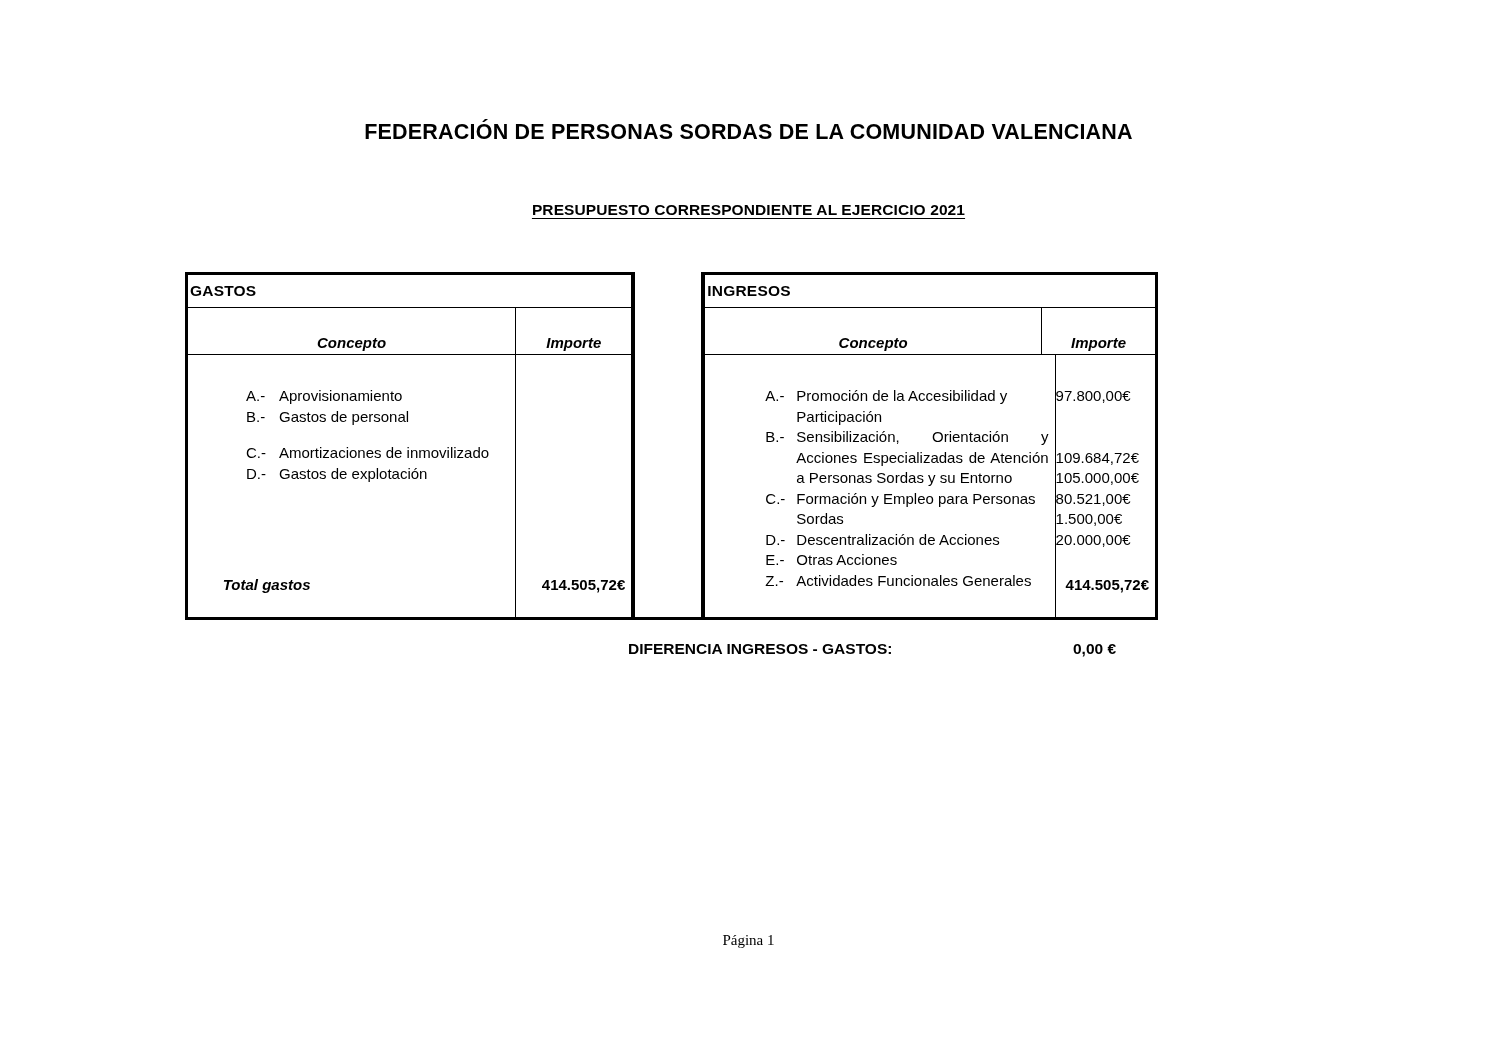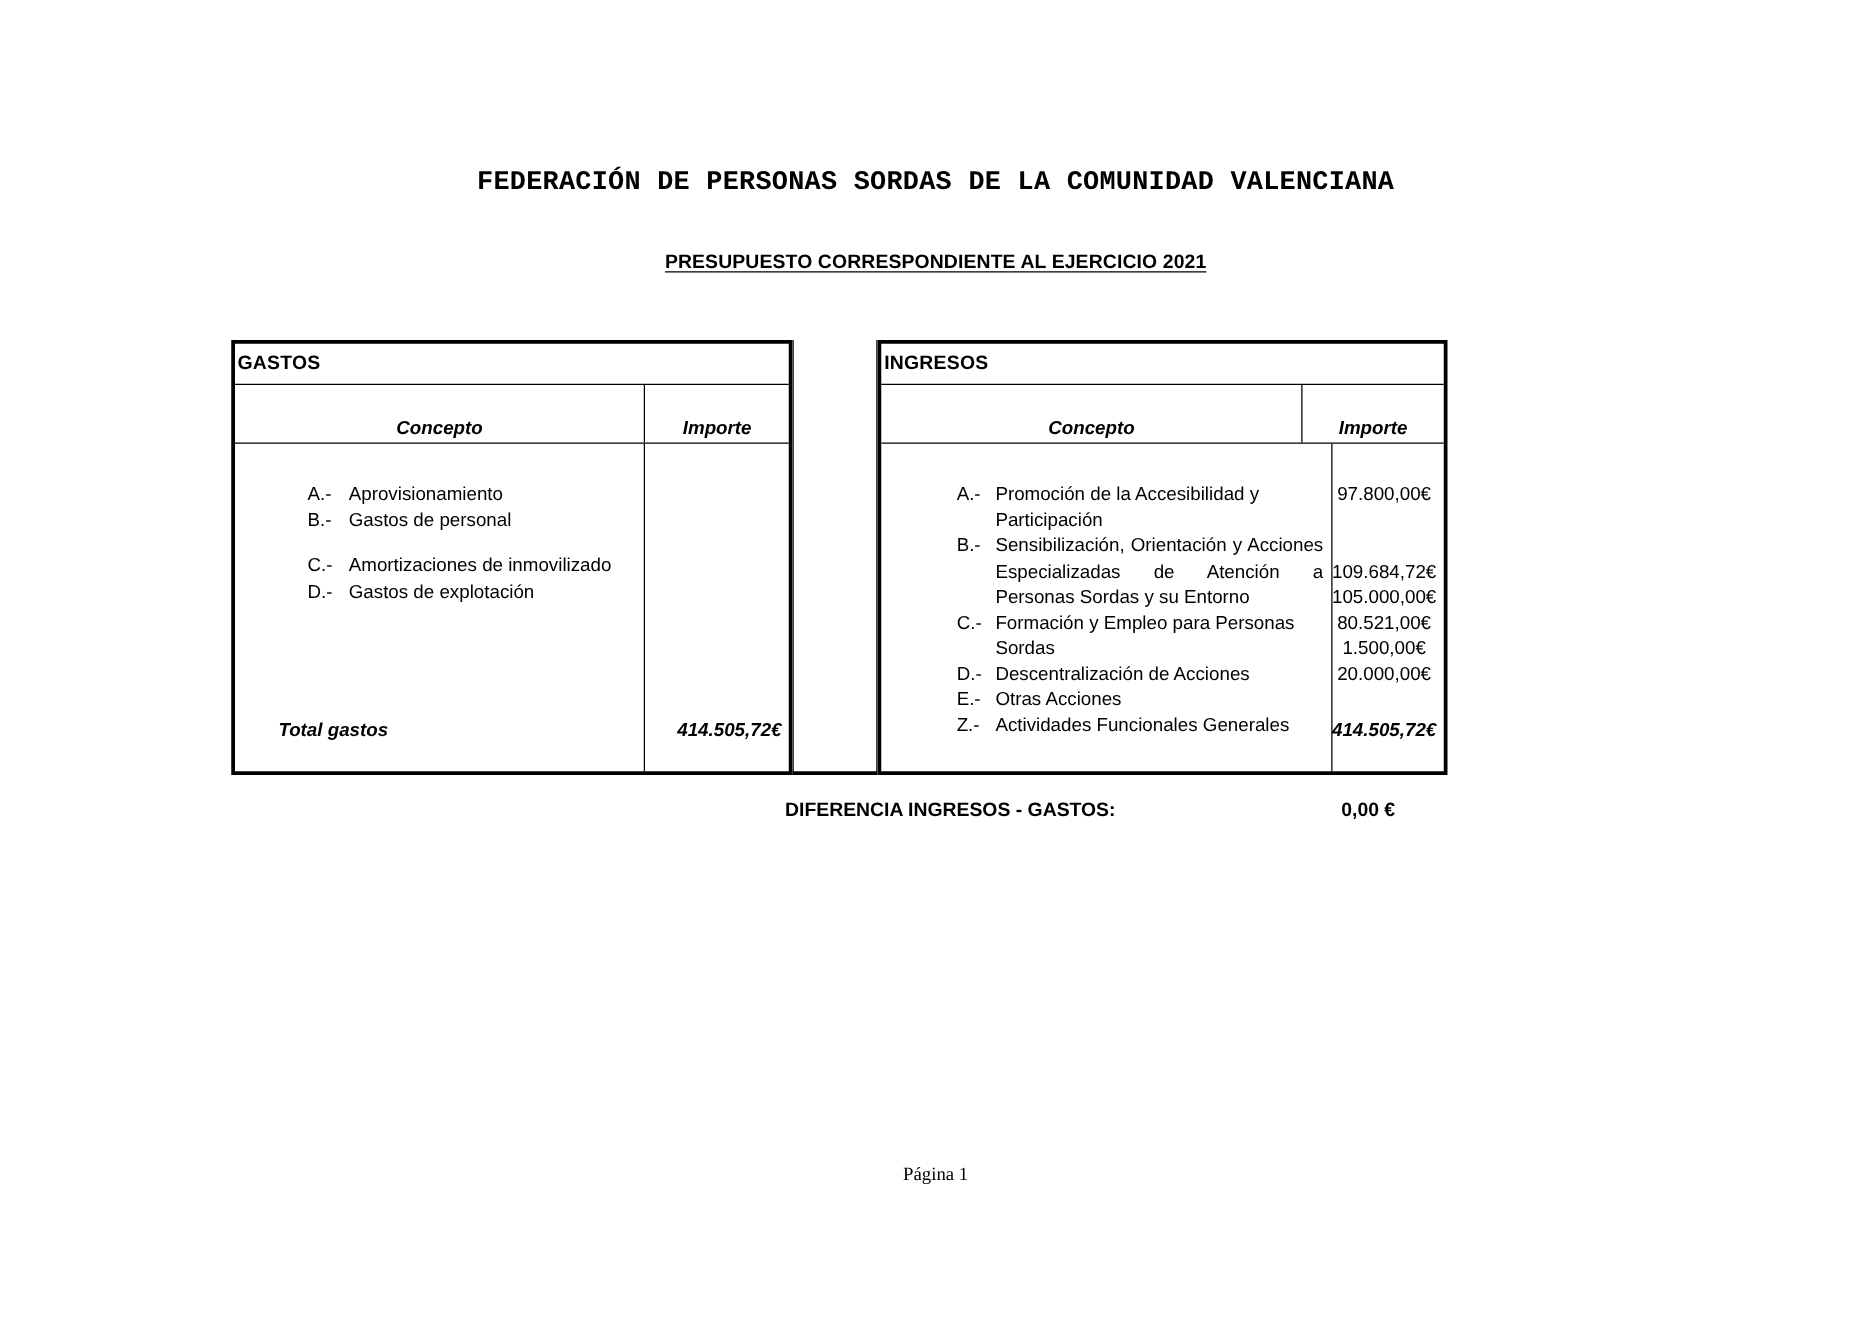--- a/index.html
+++ b/index.html
@@ -30,22 +30,22 @@
     text-align: center;
   }
   .title-small {
     top: 98px;
     font-family: "Liberation Serif", serif;
     font-weight: bold;
     font-size: 15px;
     letter-spacing: 0.2px;
   }
   .title-main {
-    top: 134px;
-    font-family: Liberation Mono, monospace;
+    top: 120px;
+    font-family: Liberation Sans, sans-serif;
     font-weight: bold;
     font-size: 21.5px;
     letter-spacing: 0.2px;
   }
   .title-sub {
     top: 201px;
     font-family: "Liberation Sans", sans-serif;
     font-weight: bold;
     font-size: 15.5px;
     letter-spacing: 0.1px;
@@ -190,21 +190,20 @@
   }
   .ingresos .total-label { padding-right: 160px; }
 
   .total-amount {
     position: absolute;
     left: 0;
     right: 6px;
     bottom: 24px;
     text-align: right;
     font-weight: bold;
-    font-style: italic;
     font-size: 15px;
     white-space: nowrap;
   }
 
   
   .ingresos .concept-list {
     padding-top: 31px;
     padding-left: 60px;
     padding-right: 6px;
   }
@@ -222,22 +221,22 @@
     flex: 1 1 auto;
     font-size: 15px;
     line-height: 20.5px;
   }
   .ingresos .item .txt.justify {
     text-align: justify;
     text-align-last: left;
     white-space: normal;
   }
   .ingresos .amount-list {
-    padding-right: 6px;
-    text-align: center;
+    padding-right: 16px;
+    text-align: left;
   }
   .ingresos .amount-list .amt {
     font-size: 15px;
     line-height: 20.5px;
     white-space: nowrap;
   }
 
   
   .diff-row {
     position: absolute;

